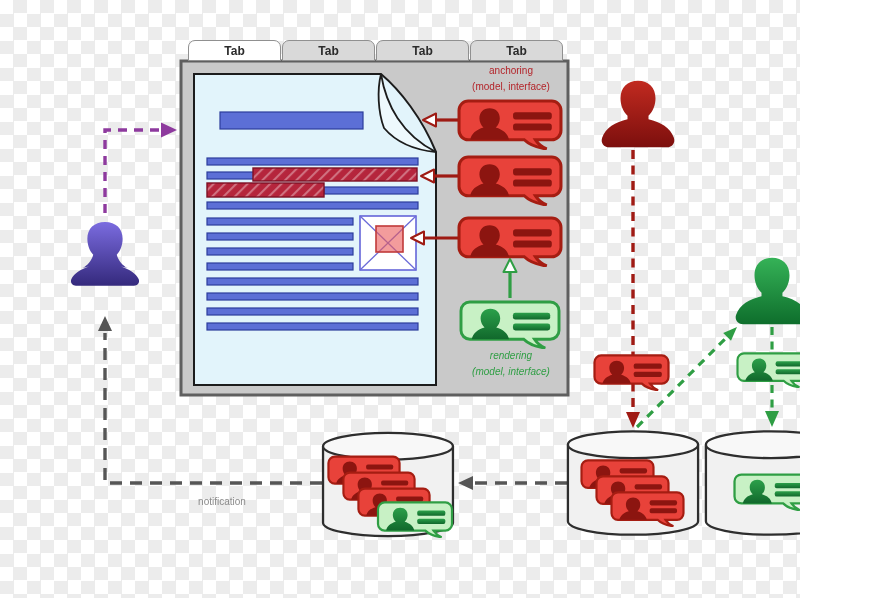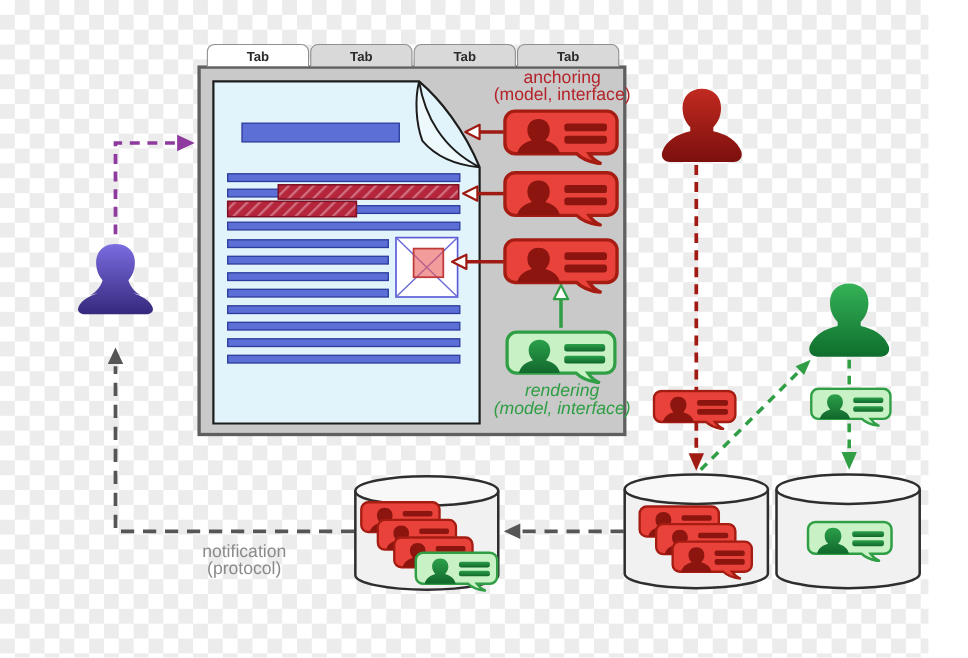--- a/index.html
+++ b/index.html
@@ -1,34 +1,33 @@
 <!DOCTYPE html>
 <html><head>
 <meta charset="utf-8">
 <style>
   html,body{margin:0;padding:0;}
   .canvas{
     position:relative;width:800px;height:598px;overflow:hidden;
     background:conic-gradient(#ececec 0 25%, #ffffff 0 50%, #ececec 0 75%, #ffffff 0);
     background-size:27px 27px;
     font-family:"Liberation Sans", sans-serif;
-    padding-left:44px;
   }
   .gfx{position:absolute;left:0;top:0;}
   
   .tabs{position:absolute;left:188px;top:40px;display:flex;gap:1px;}
   .tab{
     width:93px;height:21px;box-sizing:border-box;
     background:#d9d9d9;border:1.6px solid #909090;border-radius:7px 7px 0 0;
     display:flex;align-items:center;justify-content:center;
     font-size:12px;font-weight:bold;color:#2b2b2b;
   }
   .tab.active{background:#ffffff;}
   
-  .lbl{position:absolute;text-align:center;font-size:16px;line-height:15.5px;}
+  .lbl{position:absolute;text-align:center;font-size:10px;line-height:15.5px;}
   .lbl-anchoring{left:437px;top:63px;width:148px;color:#b3242a;}
   .lbl-rendering{left:437px;top:348px;width:148px;color:#2f9e44;font-style:italic;}
   .lbl-annotpub{left:610px;top:156px;width:226px;color:#b3242a;}
   .lbl-contentpub{left:15px;top:293px;width:180px;color:#4a3ab0;}
   .lbl-notification{left:142px;top:494px;width:160px;color:#8a8a8a;}
   
   .anno-red{--bf:#e8423a;--bs:#a51d12;--gf:#8c1510;}
   .anno-green{--bf:#c8f1c5;--bs:#2f9e44;--gf:url(#gradGreenGlyph);}
   .p-red{--pf:url(#gradRed);}
   .p-green{--pf:url(#gradGreen);}
@@ -221,16 +220,15 @@
   <div class="lbl lbl-anchoring">
     <div>anchoring</div>
     <div>(model, interface)</div>
   </div>
   <div class="lbl lbl-rendering">
     <div>rendering</div>
     <div>(model, interface)</div>
   </div>
   <div class="lbl lbl-notification">
     <div>notification</div>
-    <div>(protocol)</div>
   </div>
 
 </div>
 
 </body></html>

